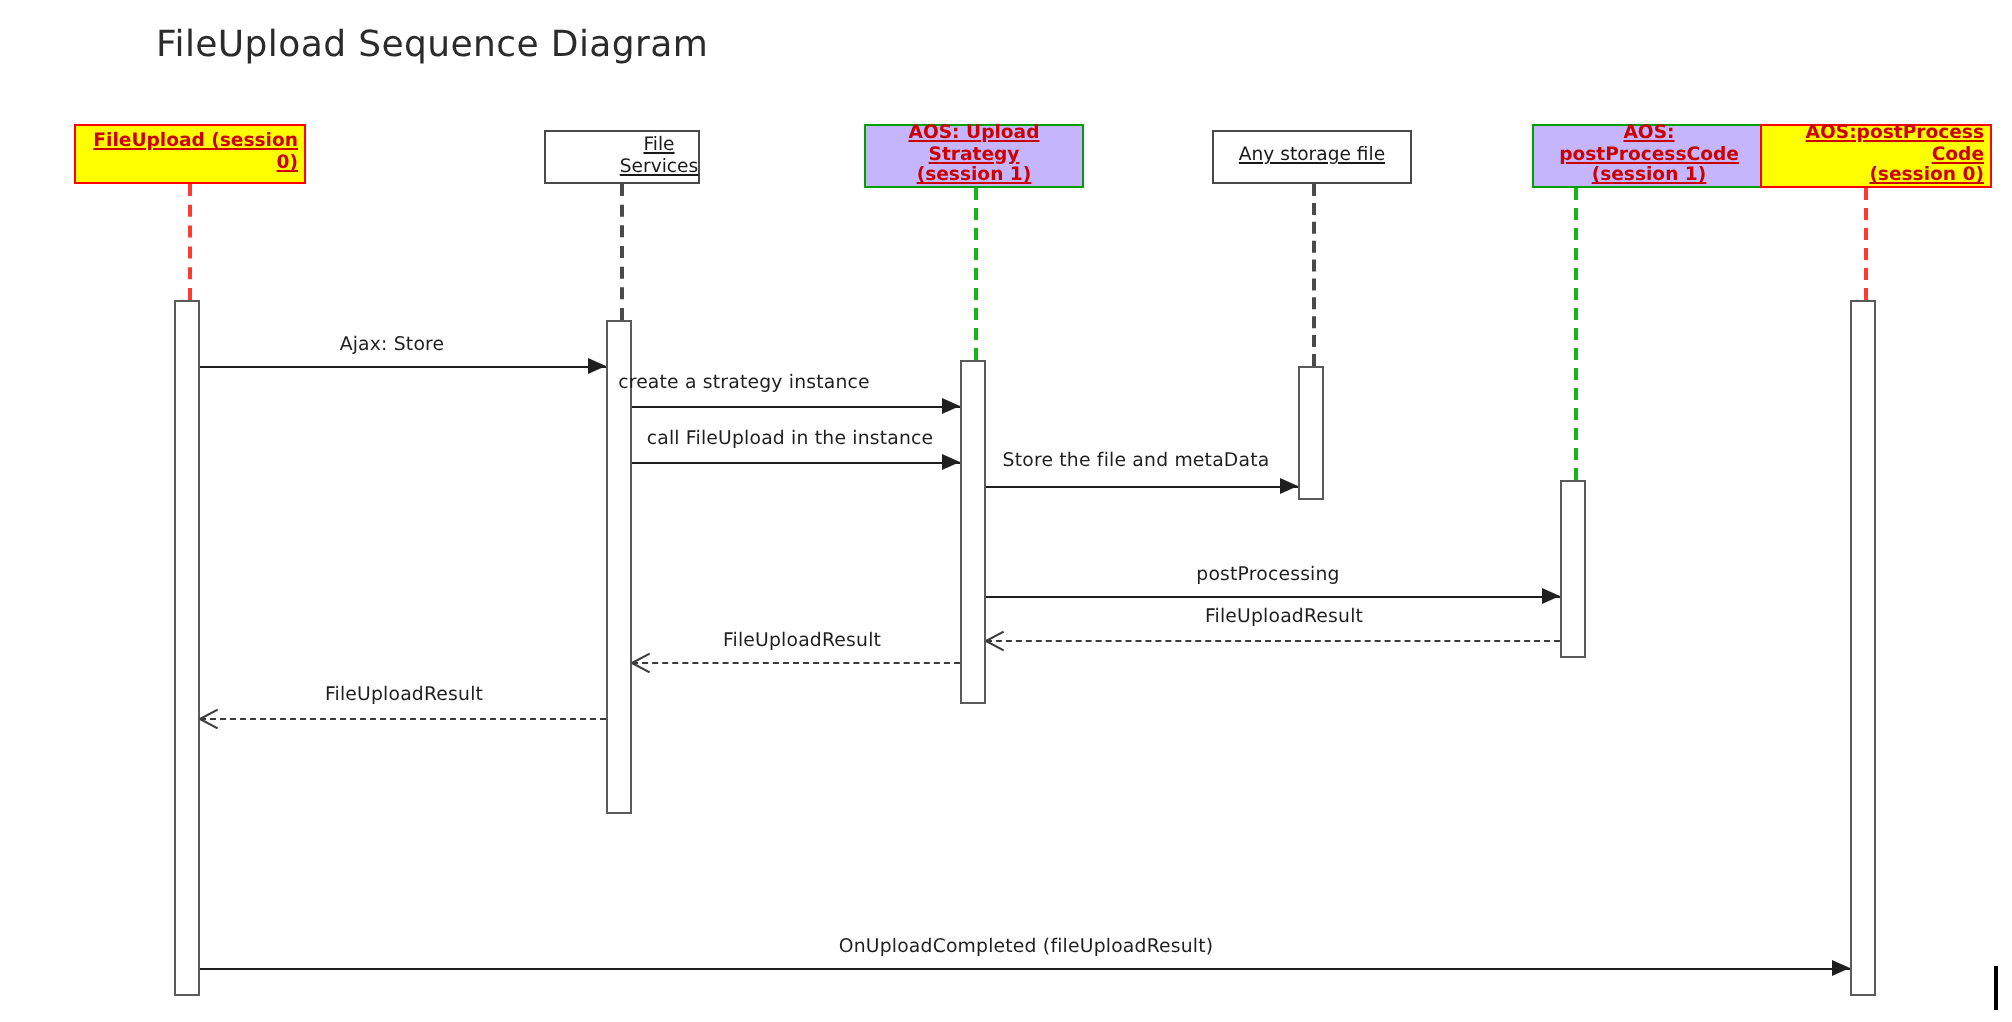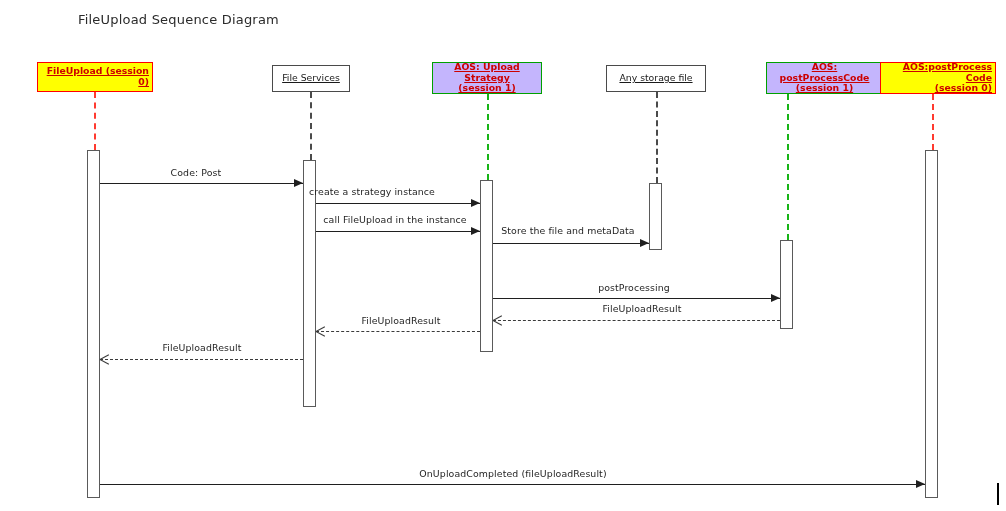--- a/index.html
+++ b/index.html
@@ -14,21 +14,21 @@
     position: relative;
     width: 1006px;
     height: 511px;
     background: #ffffff;
     overflow: hidden;
   }
   .diagram-title {
     position: absolute;
     left: 78px;
     top: 12px;
-    font-size: 13px;
+    font-size: 18px;
     color: #2b2b2b;
     letter-spacing: 0.2px;
     white-space: nowrap;
   }
   
   .participant {
     position: absolute;
     box-sizing: border-box;
     display: flex;
     align-items: center;
@@ -143,21 +143,21 @@
       <div class="activation" style="left: 87px; top: 150px; height: 348px;"></div>
       <div class="activation" style="left: 303px; top: 160px; height: 247px;"></div>
       <div class="activation" style="left: 480px; top: 180px; height: 172px;"></div>
       <div class="activation" style="left: 649px; top: 183px; height: 67px;"></div>
       <div class="activation" style="left: 780px; top: 240px; height: 89px;"></div>
       <div class="activation" style="left: 925px; top: 150px; height: 348px;"></div>
     </div>
   <div id="messages-layer">
       <div class="msg" style="left: 100px; top: 183px; width: 203px;"></div>
       <div class="arrowhead arrow-right" style="left: 294px; top: 179.4px;"></div>
-      <div class="msg-label" style="left: 196px; top: 167px;">Code: Post</div>
+      <div class="msg-label" style="left: 196px; top: 167px;">Ajax: Store</div>
       <div class="msg" style="left: 316px; top: 203px; width: 164px;"></div>
       <div class="arrowhead arrow-right" style="left: 471px; top: 199.4px;"></div>
       <div class="msg-label" style="left: 372px; top: 186px;">create a strategy instance</div>
       <div class="msg" style="left: 316px; top: 231px; width: 164px;"></div>
       <div class="arrowhead arrow-right" style="left: 471px; top: 227.4px;"></div>
       <div class="msg-label" style="left: 395px; top: 214px; text-align: right;">call FileUpload in the instance</div>
       <div class="msg" style="left: 493px; top: 243px; width: 156px;"></div>
       <div class="arrowhead arrow-right" style="left: 640px; top: 239.4px;"></div>
       <div class="msg-label" style="left: 568px; top: 225px;">Store the file and metaData</div>
       <div class="msg" style="left: 493px; top: 298px; width: 287px;"></div>
@@ -182,21 +182,21 @@
       </div>
       <div class="msg-label" style="left: 202px; top: 342px;">FileUploadResult</div>
       <div class="msg" style="left: 100px; top: 484px; width: 825px;"></div>
       <div class="arrowhead arrow-right" style="left: 916px; top: 480.4px;"></div>
       <div class="msg-label" style="left: 513px; top: 468px;">OnUploadCompleted (fileUploadResult)</div>
     </div>
   <div id="participants-layer">
       <div class="participant p-yellow" style="left: 37px; top: 62px; width: 116px; height: 30px;">
         <span class="plabel">FileUpload (session 0)</span>
       </div>
-      <div class="participant p-plain" style="left: 272px; top: 65px; width: 78px; height: 27px;">
+      <div class="participant p-plain" style="left: 272px; top: 65px; width: 78px; height: 27px; padding-left: 40px;">
         <span class="plabel">File Services</span>
       </div>
       <div class="participant p-green" style="left: 432px; top: 62px; width: 110px; height: 32px;">
         <span class="plabel">AOS: Upload Strategy
 (session 1)</span>
       </div>
       <div class="participant p-plain" style="left: 606px; top: 65px; width: 100px; height: 27px;">
         <span class="plabel">Any storage file</span>
       </div>
       <div class="participant p-green" style="left: 766px; top: 62px; width: 117px; height: 32px;">

